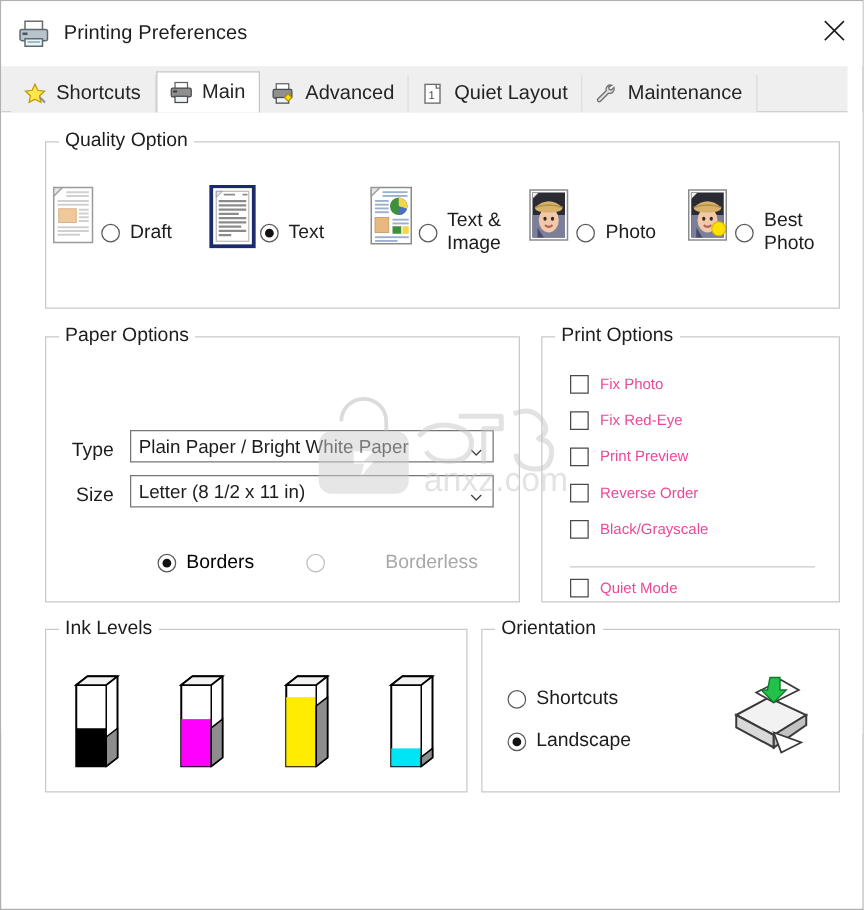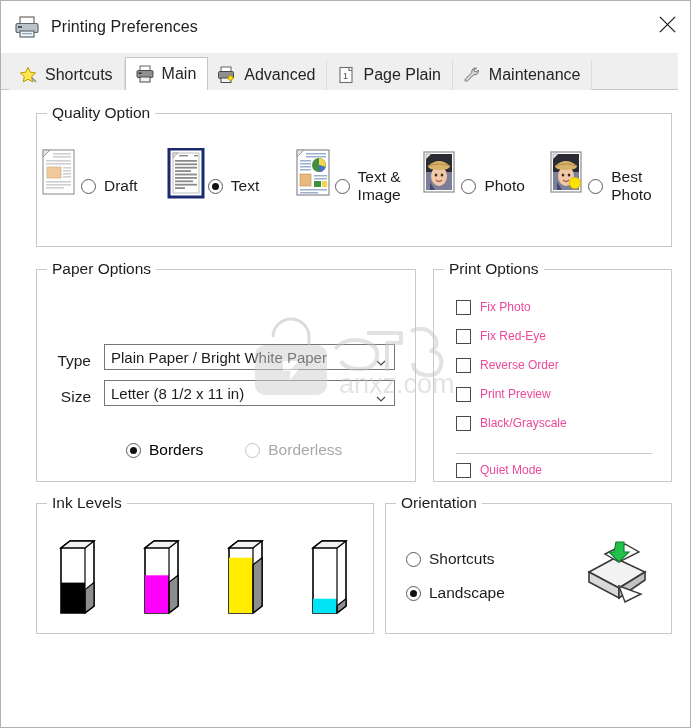--- a/index.html
+++ b/index.html
@@ -122,21 +122,21 @@
   .combo .val {
     font-size: 15px; color: #1d1d1d; padding-left: 6px;
     white-space: nowrap; overflow: hidden;
   }
   .combo .chev {
     position: absolute; right: 9px; top: 50%; margin-top: -3px;
     width: 9px; height: 9px;
   }
   .borders-row { position: absolute; left: 89px; top: 163px; display: flex; align-items: center; }
   .borders-row .opt { display: flex; align-items: center; font-size: 15.5px; color: #000000; cursor: pointer; }
-  .borders-row .opt.disabled { color: #a8a8a8; cursor: default; }
+  .borders-row .opt.disabled { color: #a8a8a8; cursor: default; gap: 40px; }
   .borders-row .opt + .opt { margin-left: 42px; }
 
   
   #grp-print { left: 432px; top: 170px; width: 239px; height: 222px; }
   .chk-list { position: absolute; left: 22px; top: 22px; }
   .chk-row { display: flex; align-items: flex-start; height: 29px; font-size: 12px; color: #ec4899; cursor: pointer; }
   .chk-sep { width: 196px; height: 1px; background: #c9c9c9; margin: 8px 0 9px 0; }
 
   
   #grp-ink { left: 35px; top: 404px; width: 338px; height: 140px; }
@@ -217,21 +217,21 @@
     </div>
 
     <div class="tab">
       <span class="tab-ico">
         <svg viewBox="0 0 20 20" width="20" height="20">
           <rect x="4" y="2.5" width="12" height="15" fill="#fff" stroke="#6e6e6e" stroke-width="1.1"></rect>
           <path d="M13 2.5 13 5.5 16 5.5" fill="none" stroke="#6e6e6e" stroke-width="1.1"></path>
           <text x="9.4" y="14" font-size="9" fill="#4a4a4a" text-anchor="middle" font-family="Liberation Sans, sans-serif">1</text>
         </svg>
       </span>
-      <span>Page Plain</span>
+      <span>Quiet Layout</span>
     </div>
 
     <div class="tab">
       <span class="tab-ico">
         <svg viewBox="0 0 20 20" width="20" height="20">
           <path d="M14.5 3.2a3.6 3.6 0 0 0-4.6 4.4L3.4 14a1.4 1.4 0 1 0 2 2l6.4-6.4a3.6 3.6 0 0 0 4.4-4.6l-2 2-1.8-.5-.5-1.8Z" fill="#dcdcdc" stroke="#6e6e6e" stroke-width="1"></path>
         </svg>
       </span>
       <span>Maintenance</span>
     </div>
@@ -427,25 +427,25 @@
         <div class="chk-row">
           <span class="cbox"></span>
           <span>Fix Photo</span>
         </div>
         <div class="chk-row">
           <span class="cbox"></span>
           <span>Fix Red-Eye</span>
         </div>
         <div class="chk-row">
           <span class="cbox"></span>
-          <span>Reverse Order</span>
+          <span>Print Preview</span>
         </div>
         <div class="chk-row">
           <span class="cbox"></span>
-          <span>Print Preview</span>
+          <span>Reverse Order</span>
         </div>
         <div class="chk-row">
           <span class="cbox"></span>
           <span>Black/Grayscale</span>
         </div>
         <div class="chk-sep"></div>
         <div class="chk-row">
           <span class="cbox"></span>
           <span>Quiet Mode</span>
         </div>

